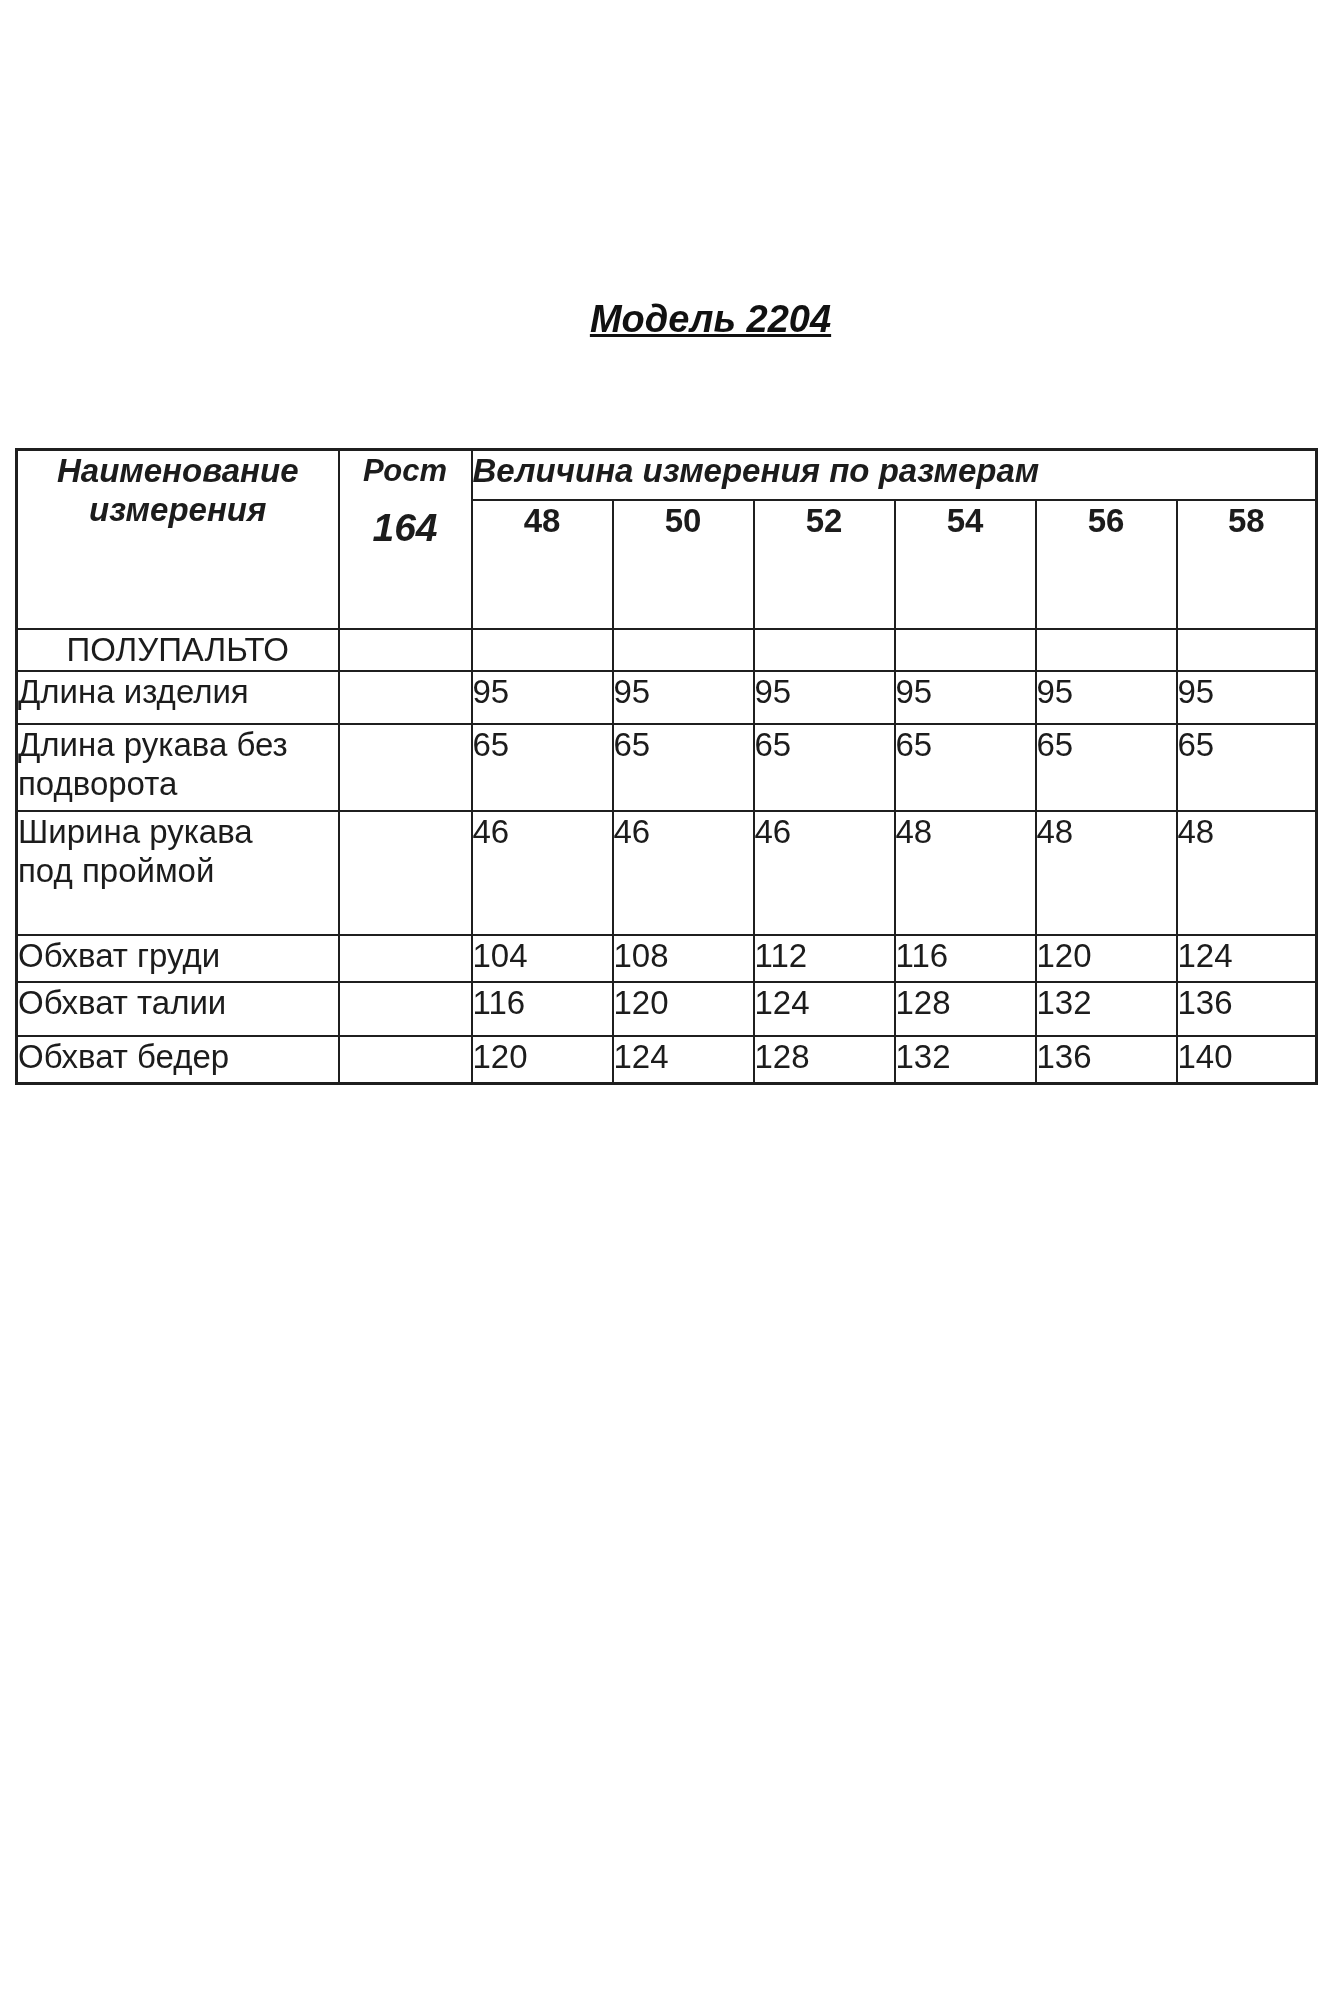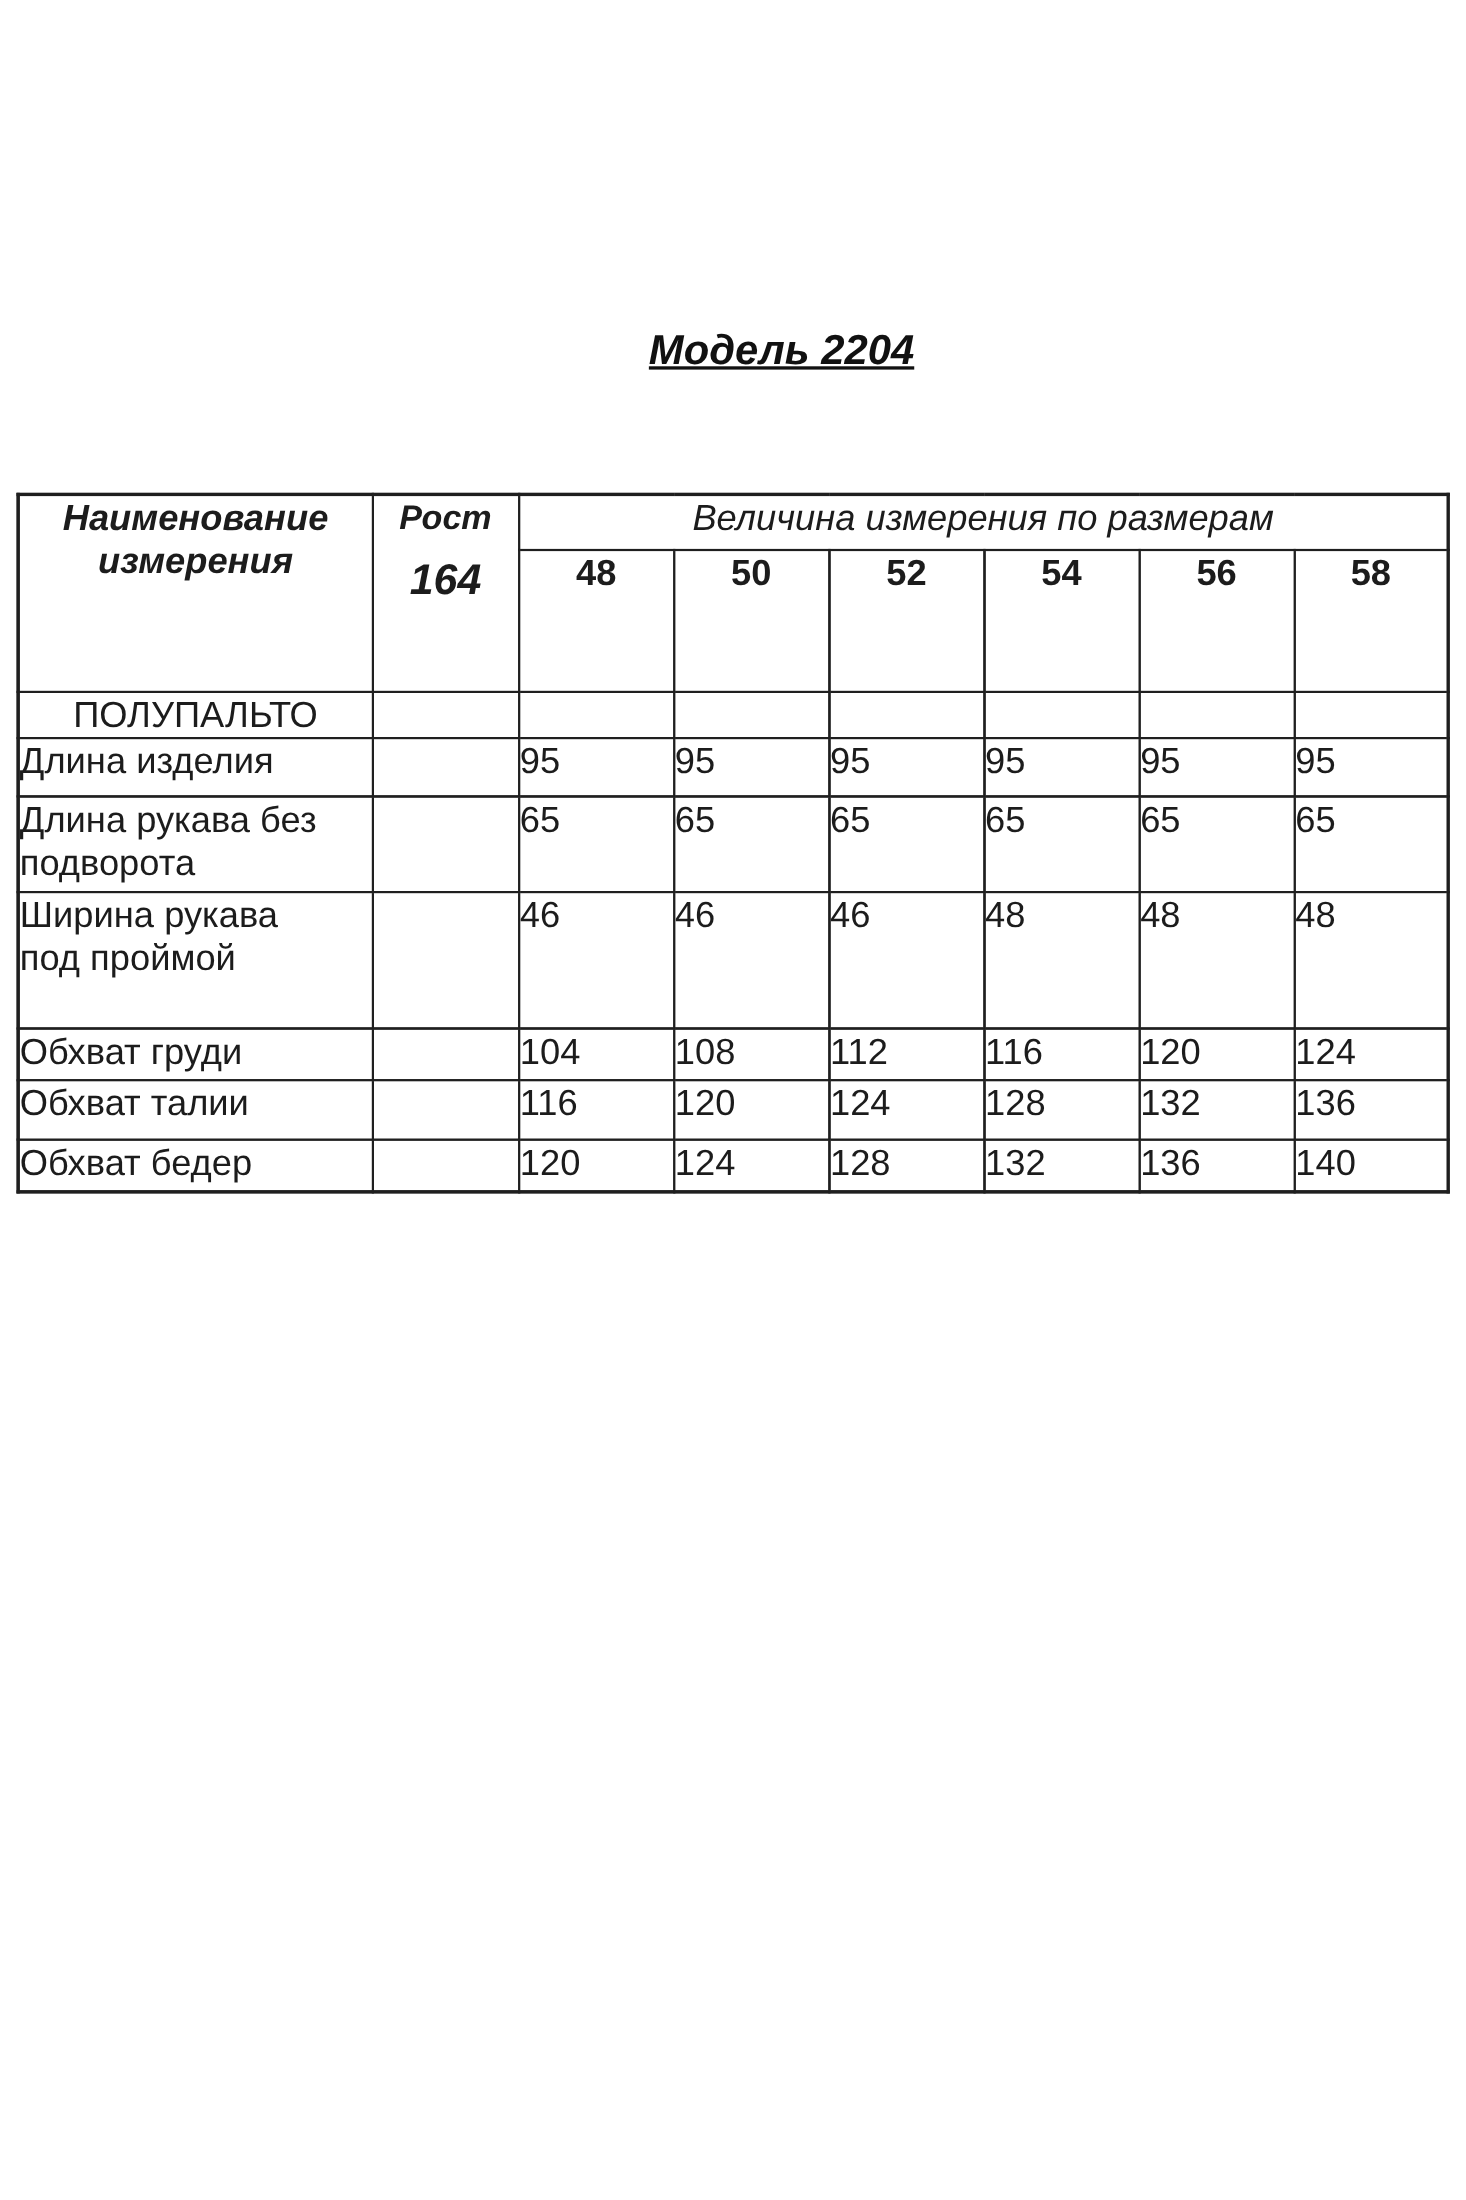--- a/index.html
+++ b/index.html
@@ -31,21 +31,21 @@
     text-decoration: underline;
   }
   table.size-table {
     position: absolute;
     left: 15px;
     top: 448px;
     width: 1300px;
     border-collapse: collapse;
     table-layout: fixed;
     border: 3px solid #1f1f1f;
-    background: #737373;
+    background: #3b82f6;
     padding-left: 24px;
   }
   table.size-table td {
     border: 2px solid #1f1f1f;
     vertical-align: top;
     padding: 0;
     overflow: hidden;
     font-size: 33px;
     line-height: 39px;
     color: #1c1c1c;
@@ -85,22 +85,22 @@
   .rost-label {
     font-size: 31px;
     line-height: 40px;
   }
   .rost-value {
     font-size: 39px;
     line-height: 46px;
     margin-top: 14px;
   }
   td.group-head {
-    text-align: center;
-    font-weight: 400;
+    text-align: left;
+    font-weight: 700;
     font-style: italic;
     font-size: 32px;
     line-height: 42px;
     padding-top: 3px;
   }
   td.size-head {
     text-align: center;
     font-weight: 700;
     font-size: 33px;
     padding-top: 9px;

